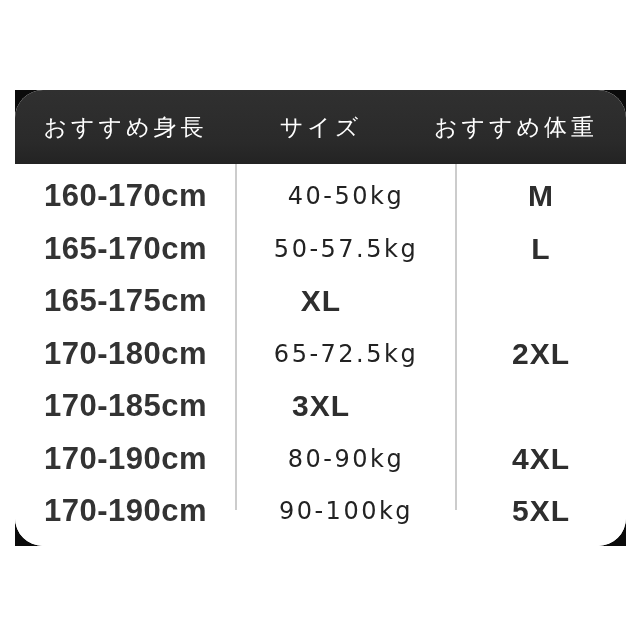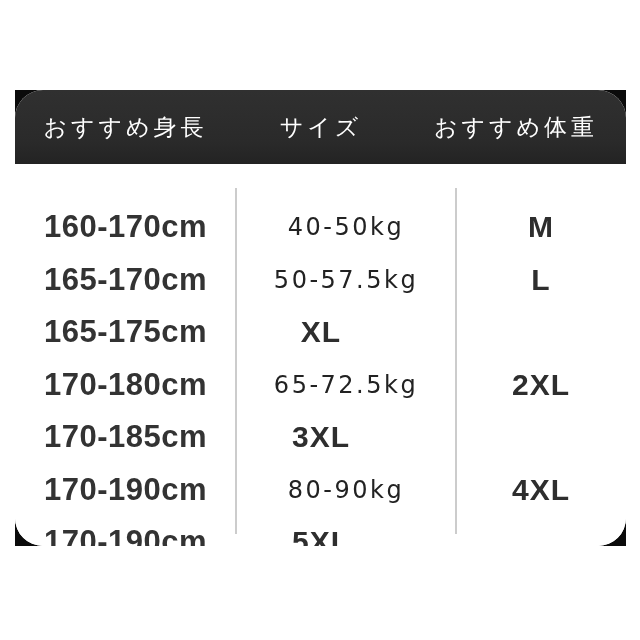--- a/index.html
+++ b/index.html
@@ -20,21 +20,20 @@
     background: #0b0b0b; 
   }
   .card-inner {
     position: absolute;
     inset: 0;
     border-radius: 28px;
     overflow: hidden;
     background: #ffffff;
     display: flex;
     flex-direction: column;
-    gap: 24px;
   }
   .thead {
     height: 74px;
     flex: 0 0 74px;
     background: linear-gradient(180deg, #303030 0%, #2a2a2a 70%, #232323 100%);
     display: flex;
     align-items: center;
   }
   .hcell {
     color: #ffffff;
@@ -44,21 +43,21 @@
     text-align: center;
     white-space: nowrap;
   }
   .c1 { width: 221px; }
   .c2 { width: 220px; }
   .c3 { width: 170px; }
   .tbody {
     position: relative;
     flex: 1 1 auto;
     background: #ffffff;
-    padding-top: 13px;
+    padding-top: 6px;
   }
   .vline {
     position: absolute;
     top: 0;
     width: 2px;
     height: 346px;
     background: #cccccc;
   }
   .v1 { left: 220px; }
   .v2 { left: 440px; }
@@ -129,19 +128,20 @@
           <div class="cell c1 height">170-185cm</div>
           <div class="cell c3 size">3XL</div>
         </div>
         <div class="row">
           <div class="cell c1 height">170-190cm</div>
           <div class="cell c2 weight">80-90kg</div>
           <div class="cell c3 size">4XL</div>
         </div>
         <div class="row">
           <div class="cell c1 height">170-190cm</div>
+          <div class="cell c2 weight">90-100kg</div>
           <div class="cell c3 size">5XL</div>
         </div>
       </div>
 
     </div>
   </div>
 </div>
 
 </body></html>

